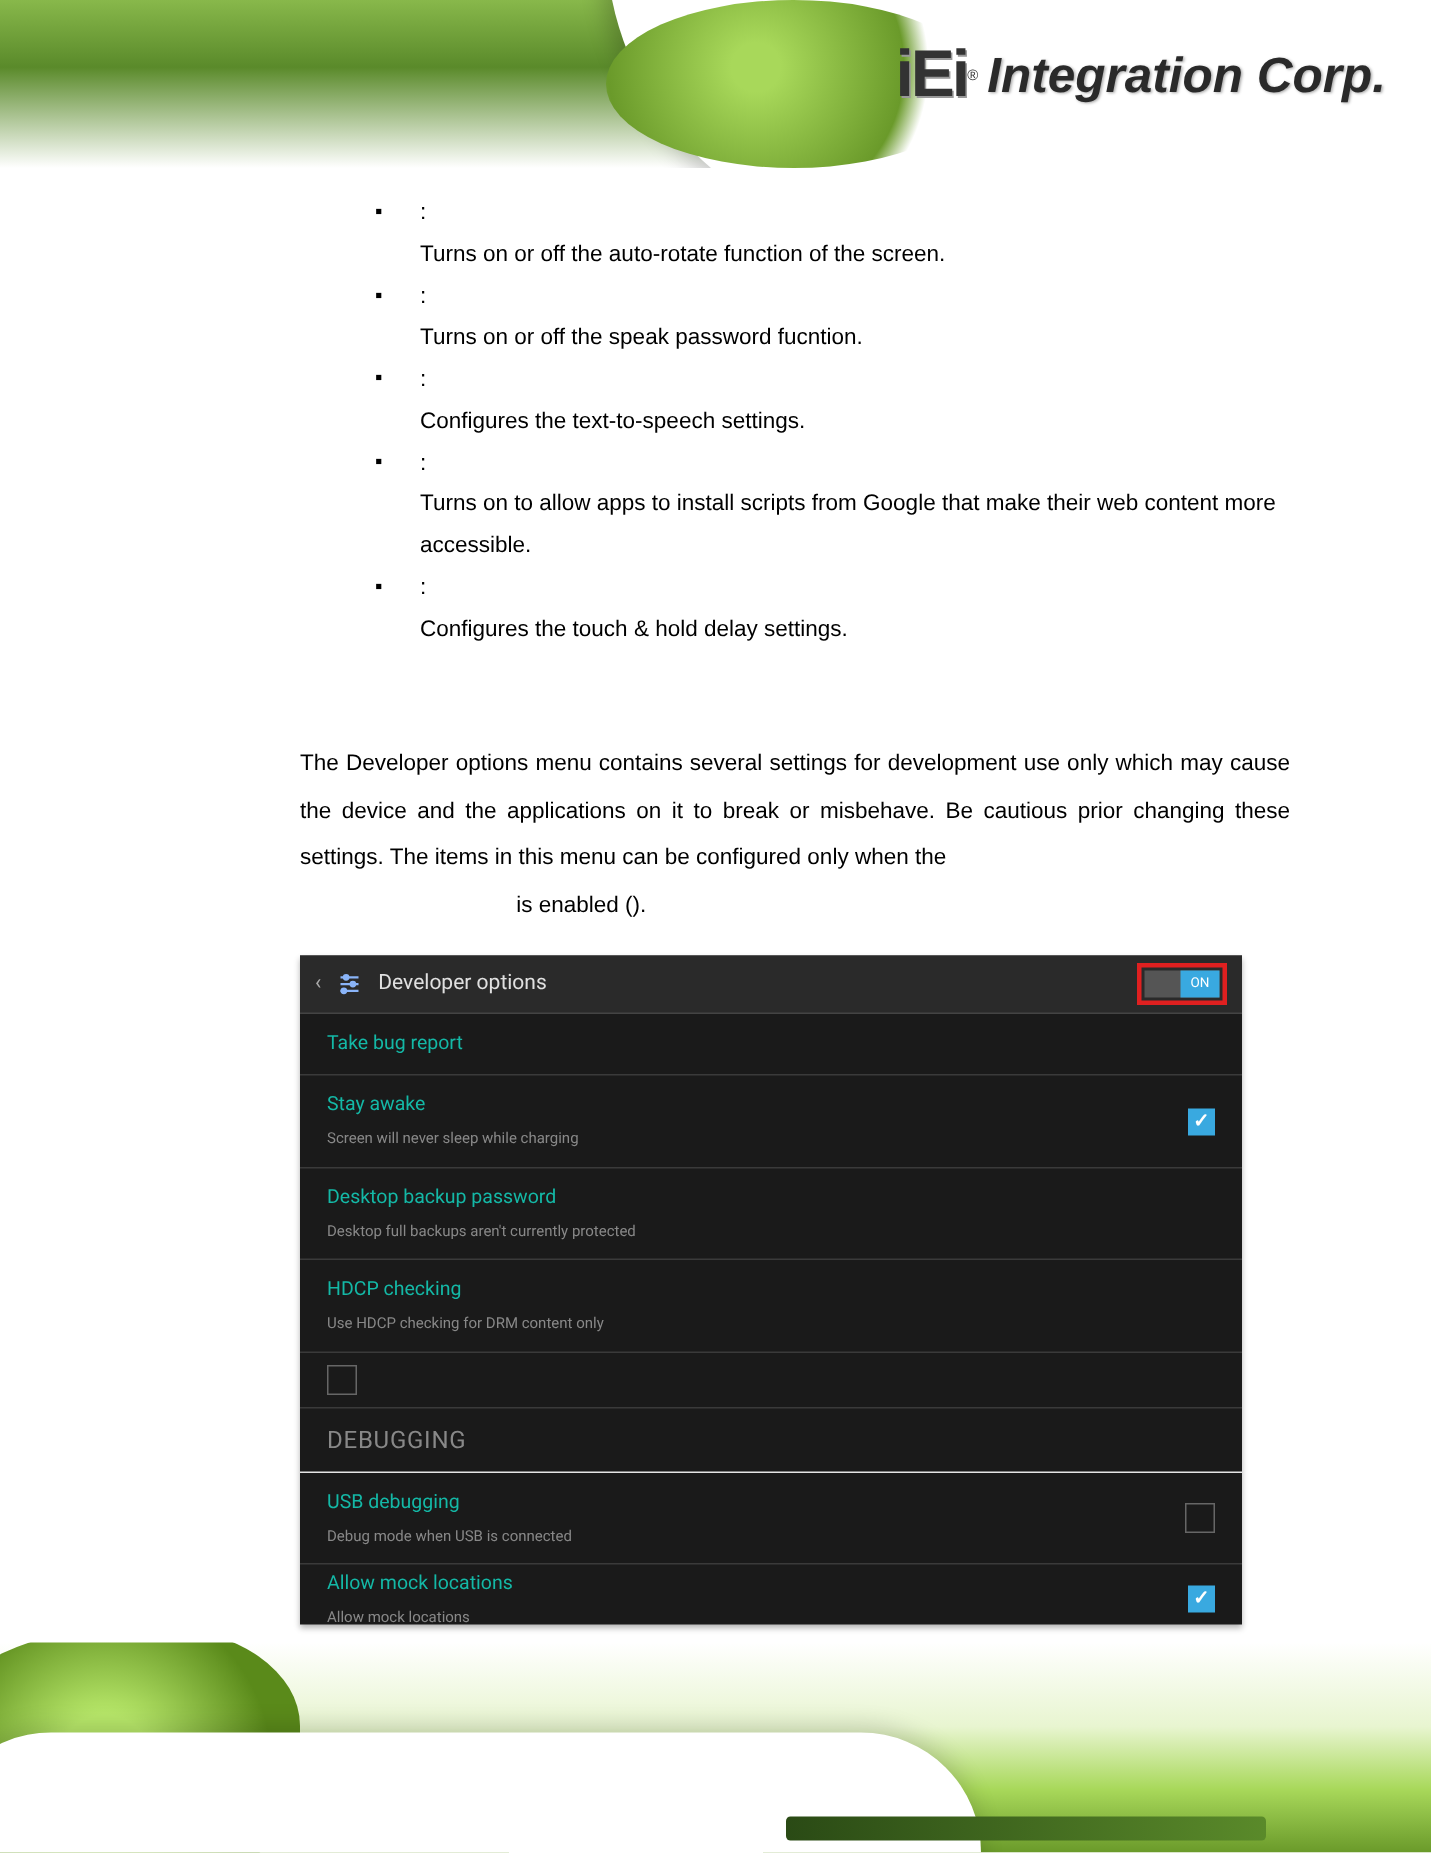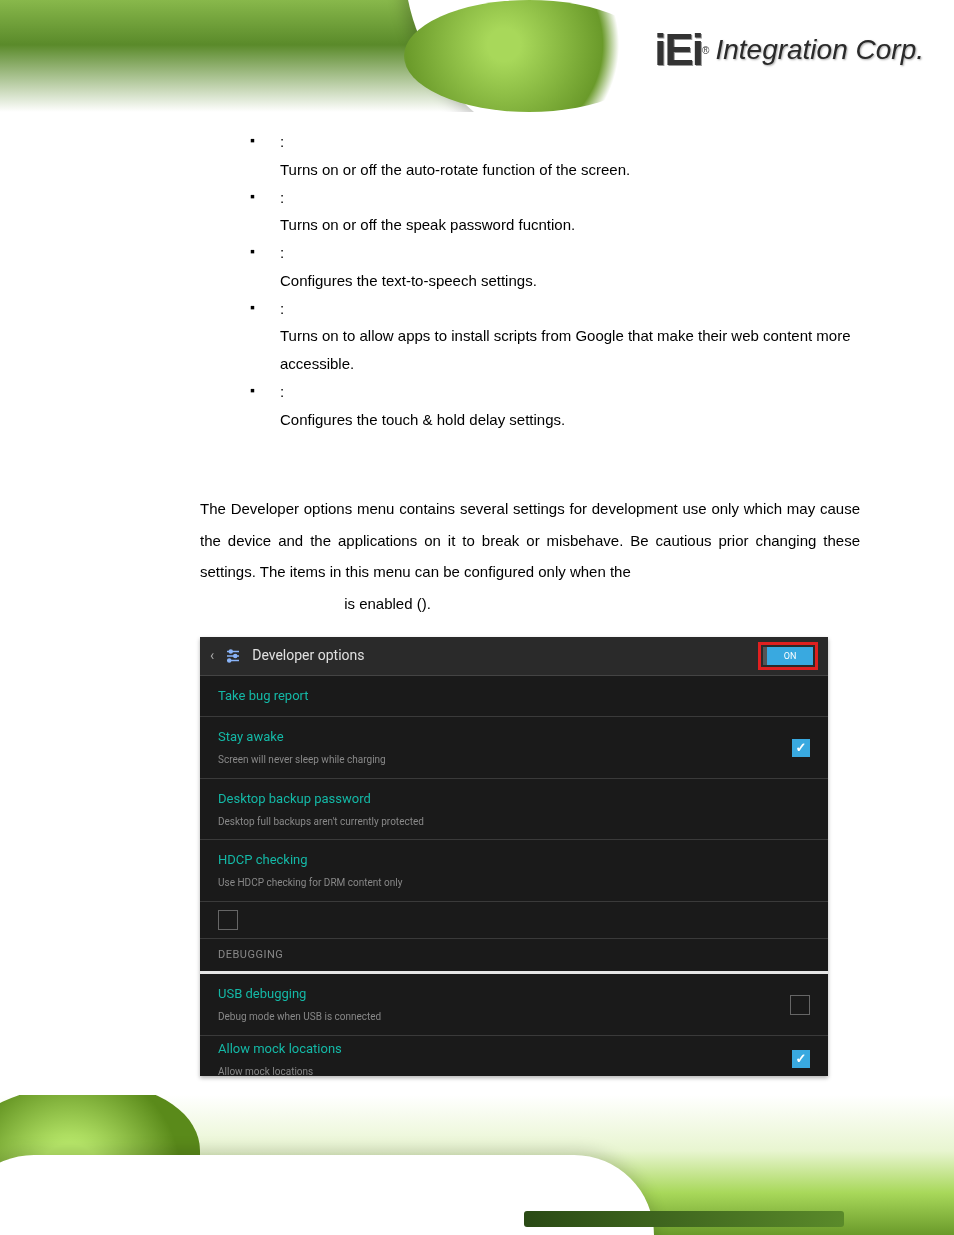--- a/index.html
+++ b/index.html
@@ -59,23 +59,23 @@
     color: #333;
     text-shadow: 1px 1px 0 #999;
   }
   .logo-tm {
     font-size: 10px;
     vertical-align: top;
     margin-right: 6px;
   }
   .logo-text {
     font-family: Arial, sans-serif;
-    font-weight: normal;
+    font-weight: bold;
     font-style: italic;
-    font-size: 28px;
+    font-size: 33px;
     color: #2a2a2a;
     text-shadow: 1px 1px 2px #aaa;
   }
   .content {
     position: absolute;
     top: 128px;
     left: 200px;
     width: 660px;
     font-size: 15px;
     color: #000;
@@ -150,21 +150,21 @@
     width: 50px;
     height: 18px;
     background: #555;
     position: relative;
     display: flex;
     align-items: center;
   }
   .ss-toggle .knob {
     position: absolute;
     right: 0;
-    width: 46px;
+    width: 26px;
     height: 18px;
     background: #39a9e0;
     color: #fff;
     font-size: 9px;
     display: flex;
     align-items: center;
     justify-content: center;
   }
   .ss-row {
     padding: 8px 18px;
@@ -178,23 +178,23 @@
     font-size: 13px;
     color: #14b8a6;
   }
   .ss-row .texts .s {
     font-size: 10px;
     color: #888;
     margin-top: 2px;
   }
   .ss-row.section-label {
     color: #888;
-    font-size: 11px;
+    font-size: 16px;
     padding: 6px 18px;
-    border-bottom: 3px solid #e5e5e5;
+    border-bottom: 1px solid #e5e5e5;
     letter-spacing: 0.5px;
   }
   .ss-check {
     width: 18px;
     height: 18px;
     display: flex;
     align-items: center;
     justify-content: center;
   }
   .ss-check.checked {

